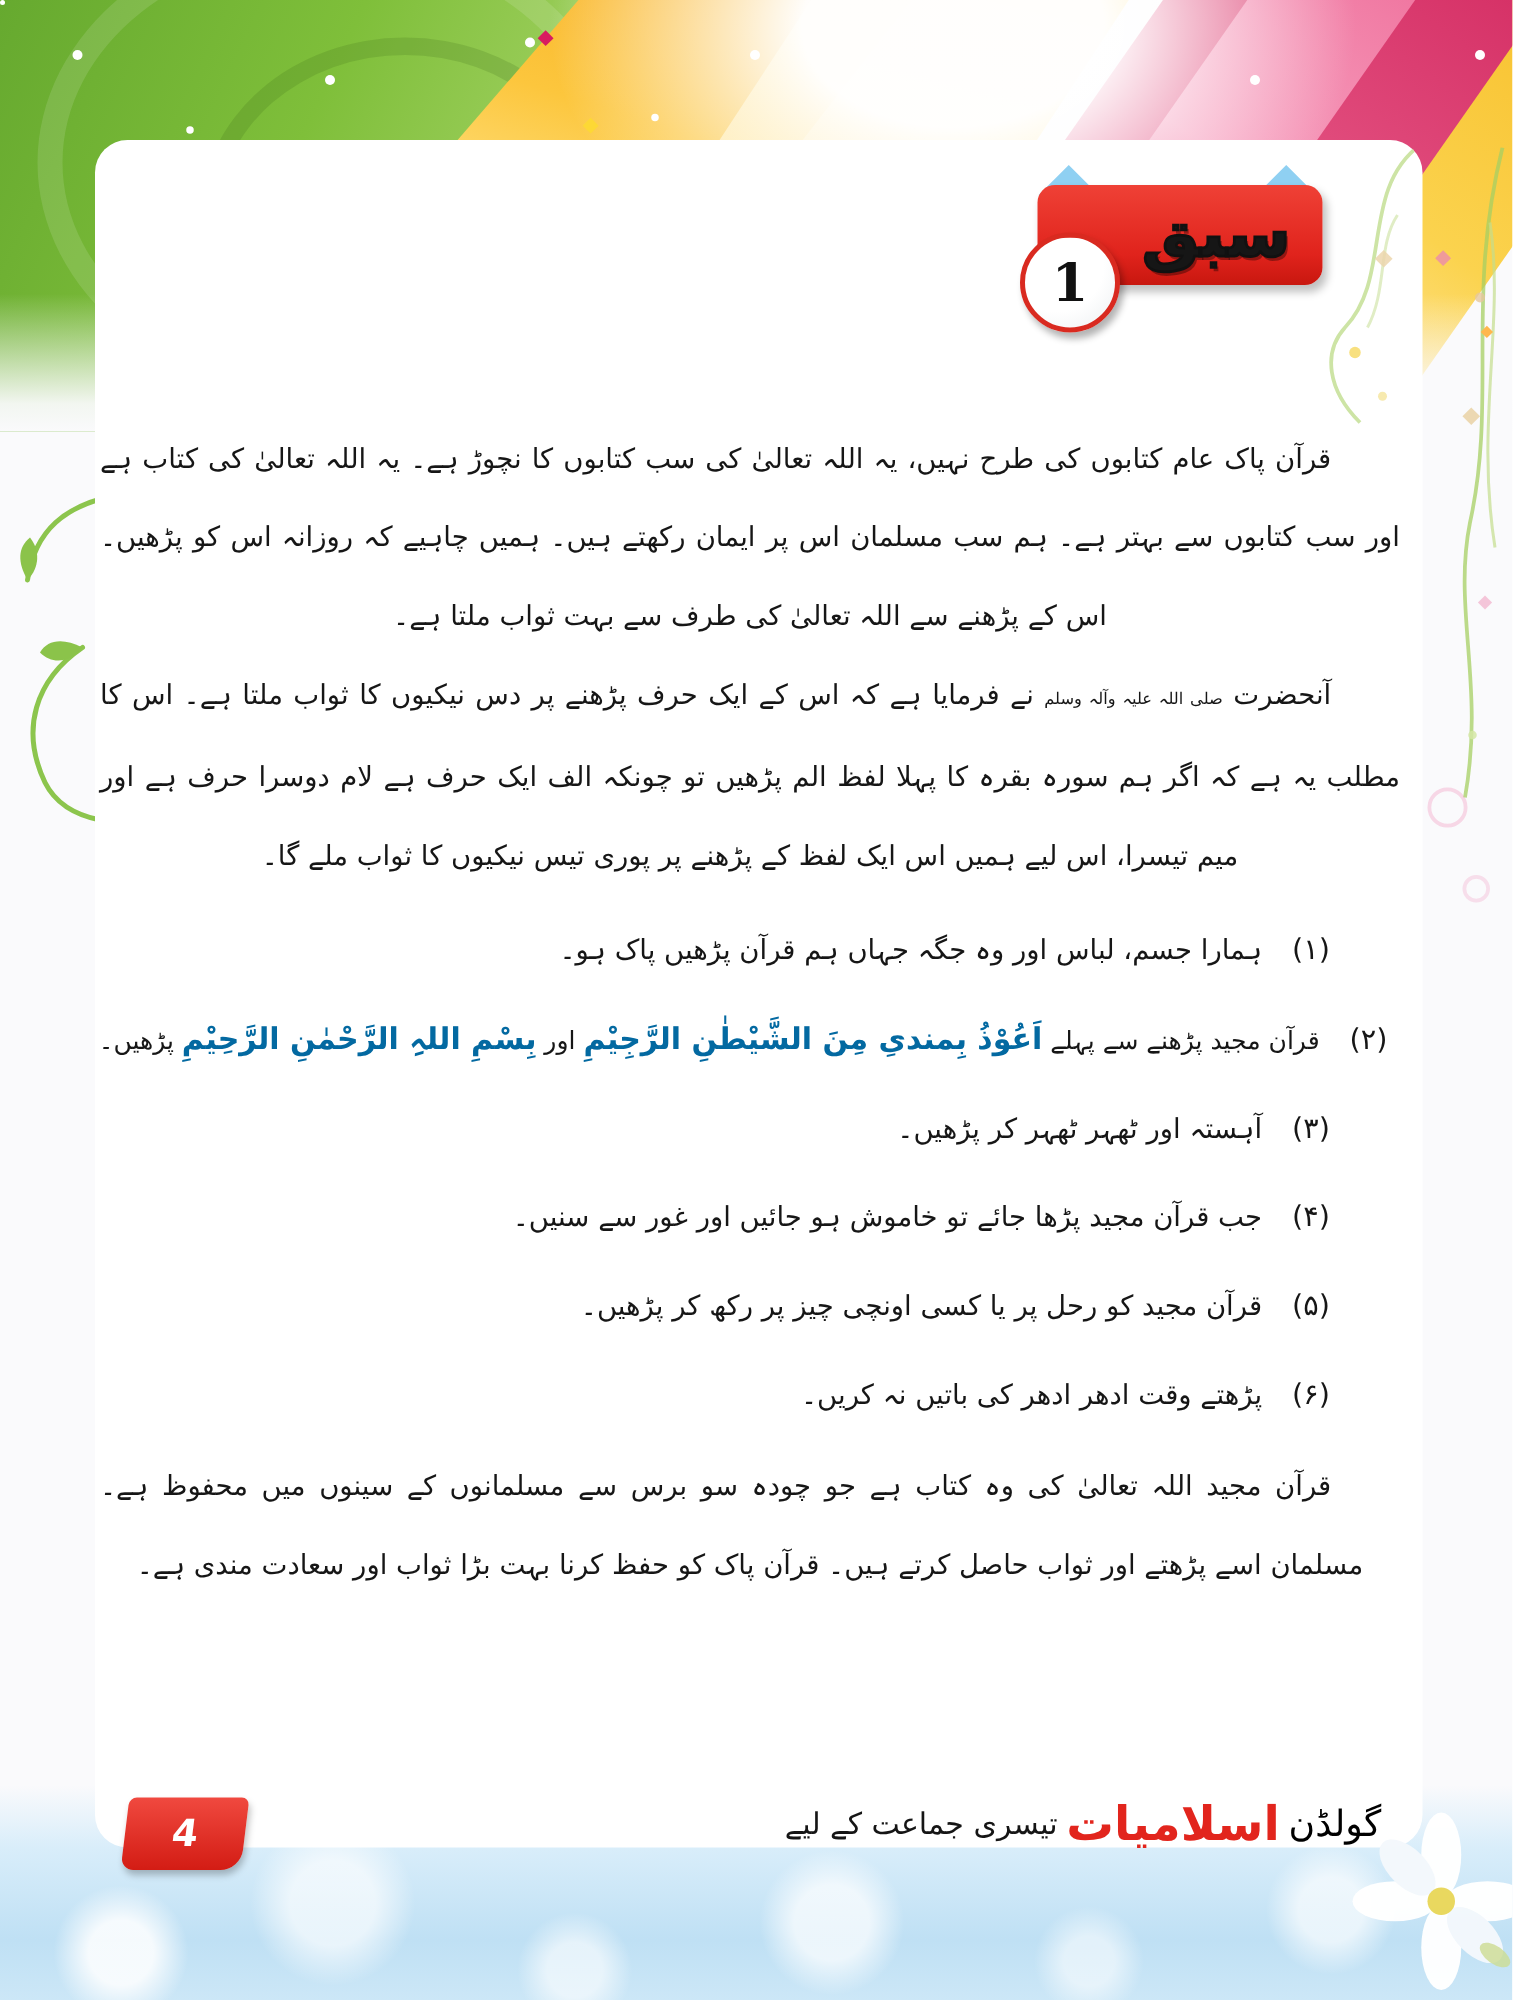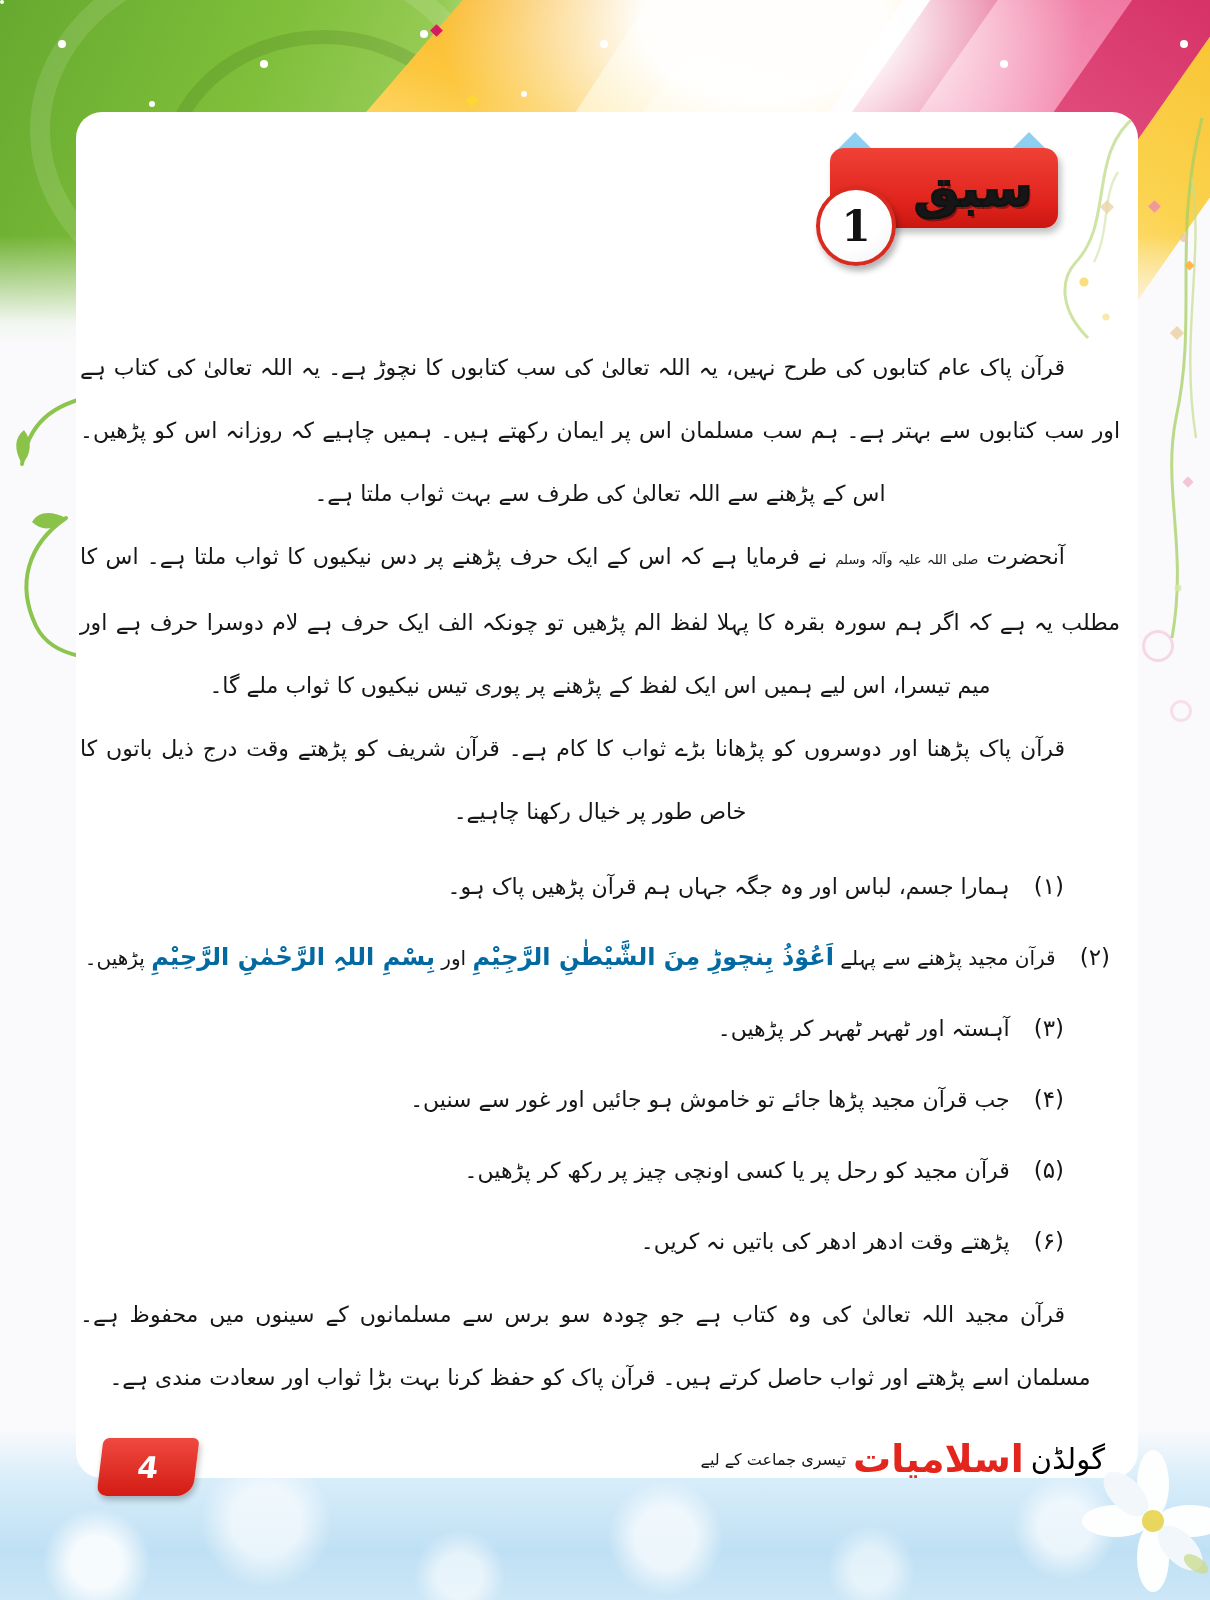--- a/index.html
+++ b/index.html
@@ -101,21 +101,21 @@
 
   
   .page-num-tab{position:absolute;left:100px;top:1438px;width:96px;height:58px;z-index:4;
     background:linear-gradient(180deg,#f0493f,#d31c14);transform:skewX(-7deg);
     border-radius:6px 6px 16px 10px;box-shadow:2px 4px 6px rgba(0,0,0,.25);
     display:flex;align-items:center;justify-content:center;color:#fff;font-size:30px;font-weight:bold;}
   .book-footer{position:absolute;right:105px;top:1440px;z-index:4;direction:rtl;display:flex;
     align-items:center;gap:7px;}
   .bf-series{font-size:29px;color:#000000;}
   .bf-name{font-size:38px;font-weight:bold;color:#e2251d;line-height:1;}
-  .bf-grade{font-size:16px;color:#151515;}
+  .bf-grade{font-size:24px;color:#151515;}
 </style>
 </head>
 <body>
 
 <div class="page">
 
   <div class="bg-top">
     <div class="bt-green"></div>
     <div class="bt-green-arc1"></div>
     <div class="bt-green-arc2"></div>
@@ -190,30 +190,29 @@
       <div class="lesson-circle">
         <span>1</span>
       </div>
     </div>
 
 
     <div class="body-text">
       <div>
           <div class="para urdu"><span class="s-n">قرآن پاک عام کتابوں کی طرح نہیں، یہ اللہ تعالیٰ کی سب کتابوں کا نچوڑ ہے۔ یہ اللہ تعالیٰ کی کتاب ہے اور سب کتابوں سے بہتر ہے۔ ہم سب مسلمان اس پر ایمان رکھتے ہیں۔ ہمیں چاہیے کہ روزانہ اس کو پڑھیں۔ اس کے پڑھنے سے اللہ تعالیٰ کی طرف سے بہت ثواب ملتا ہے۔</span></div>
           <div class="para urdu"><span class="s-n">آنحضرت </span><span class="s-h">صلی اللہ علیہ وآلہ وسلم</span><span class="s-n"> نے فرمایا ہے کہ اس کے ایک حرف پڑھنے پر دس نیکیوں کا ثواب ملتا ہے۔ اس کا مطلب یہ ہے کہ اگر ہم سورہ بقرہ کا پہلا لفظ الم پڑھیں تو چونکہ الف ایک حرف ہے لام دوسرا حرف ہے اور میم تیسرا، اس لیے ہمیں اس ایک لفظ کے پڑھنے پر پوری تیس نیکیوں کا ثواب ملے گا۔</span></div>
-          <div class="para urdu"><span class="s-n">قرآن پاک پڑھنا اور دوسروں کو پڑھانا بڑے ثواب کا کام ہے۔ قرآن شریف کو پڑھتے وقت درج ذیل باتوں کا خاص طور پر خیال رکھنا چاہیے۔</span></div>
         </div>
       <div class="list">
           <div class="list-item urdu">
             <span class="num">(۱)</span>
             <span class="li-text"><span class="s-n">ہمارا جسم، لباس اور وہ جگہ جہاں ہم قرآن پڑھیں پاک ہو۔</span></span>
           </div>
           <div class="list-item urdu compact">
             <span class="num">(۲)</span>
-            <span class="li-text compact"><span class="s-n">قرآن مجید پڑھنے سے پہلے </span><span class="s-a">اَعُوْذُ بِنچوڑِ مِنَ الشَّیْطٰنِ الرَّجِیْمِ</span><span class="s-n"> اور </span><span class="s-a">بِسْمِ اللہِ الرَّحْمٰنِ الرَّحِیْمِ</span><span class="s-n"> پڑھیں۔</span></span>
+            <span class="li-text compact"><span class="s-n">قرآن مجید پڑھنے سے پہلے </span><span class="s-a">اَعُوْذُ بِمندیِ مِنَ الشَّیْطٰنِ الرَّجِیْمِ</span><span class="s-n"> اور </span><span class="s-a">بِسْمِ اللہِ الرَّحْمٰنِ الرَّحِیْمِ</span><span class="s-n"> پڑھیں۔</span></span>
           </div>
           <div class="list-item urdu">
             <span class="num">(۳)</span>
             <span class="li-text"><span class="s-n">آہستہ اور ٹھہر ٹھہر کر پڑھیں۔</span></span>
           </div>
           <div class="list-item urdu">
             <span class="num">(۴)</span>
             <span class="li-text"><span class="s-n">جب قرآن مجید پڑھا جائے تو خاموش ہو جائیں اور غور سے سنیں۔</span></span>
           </div>
           <div class="list-item urdu">

